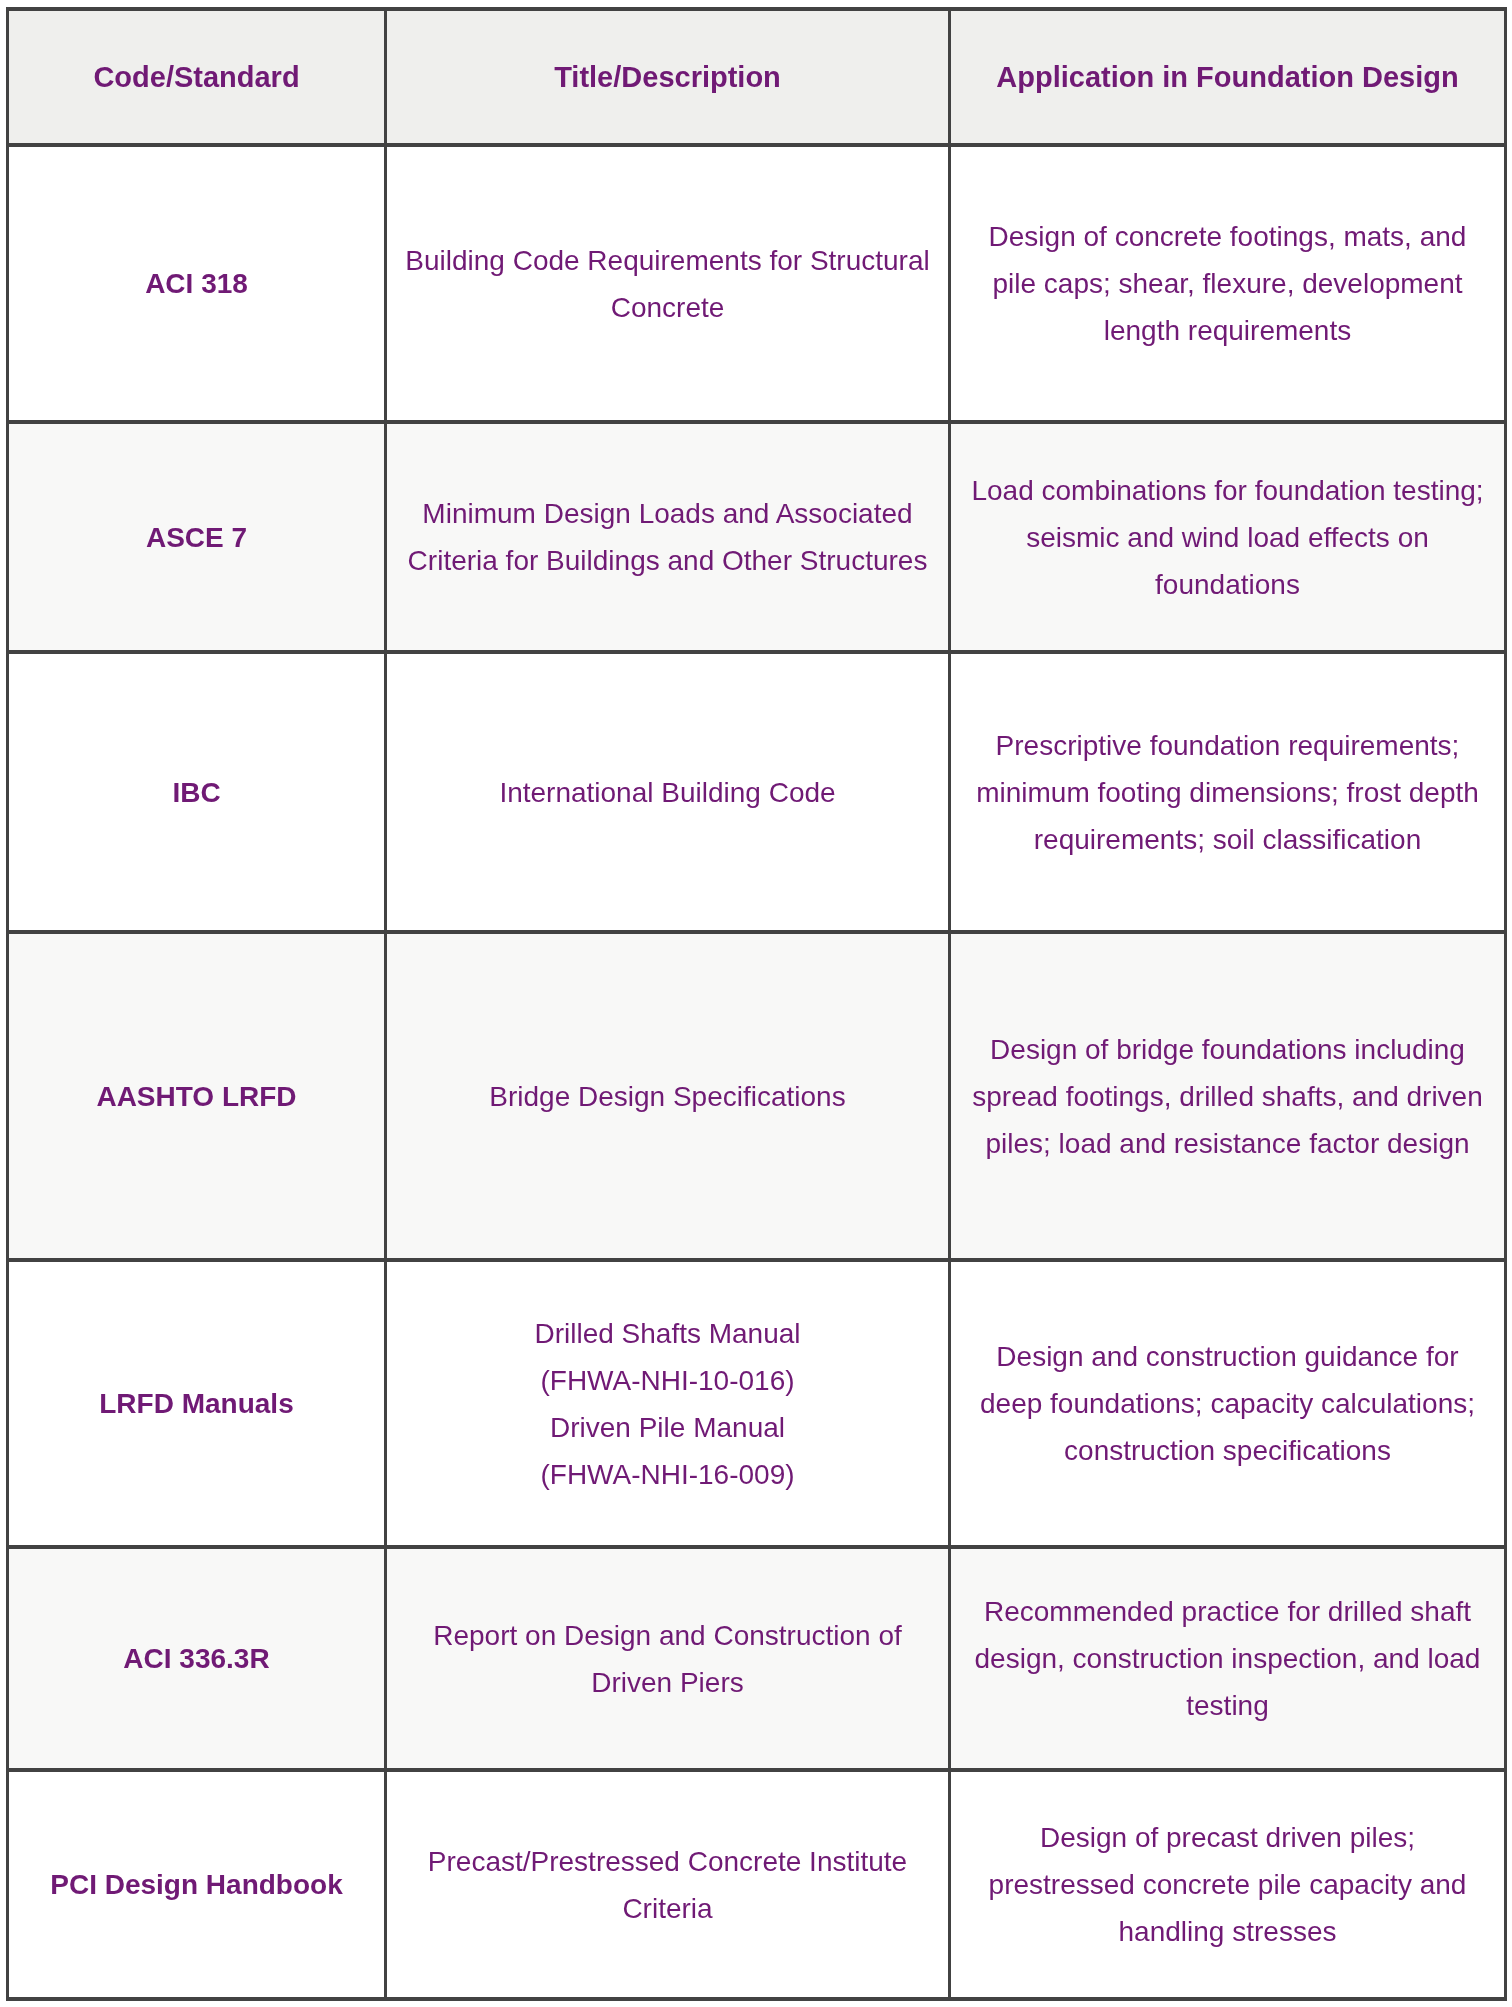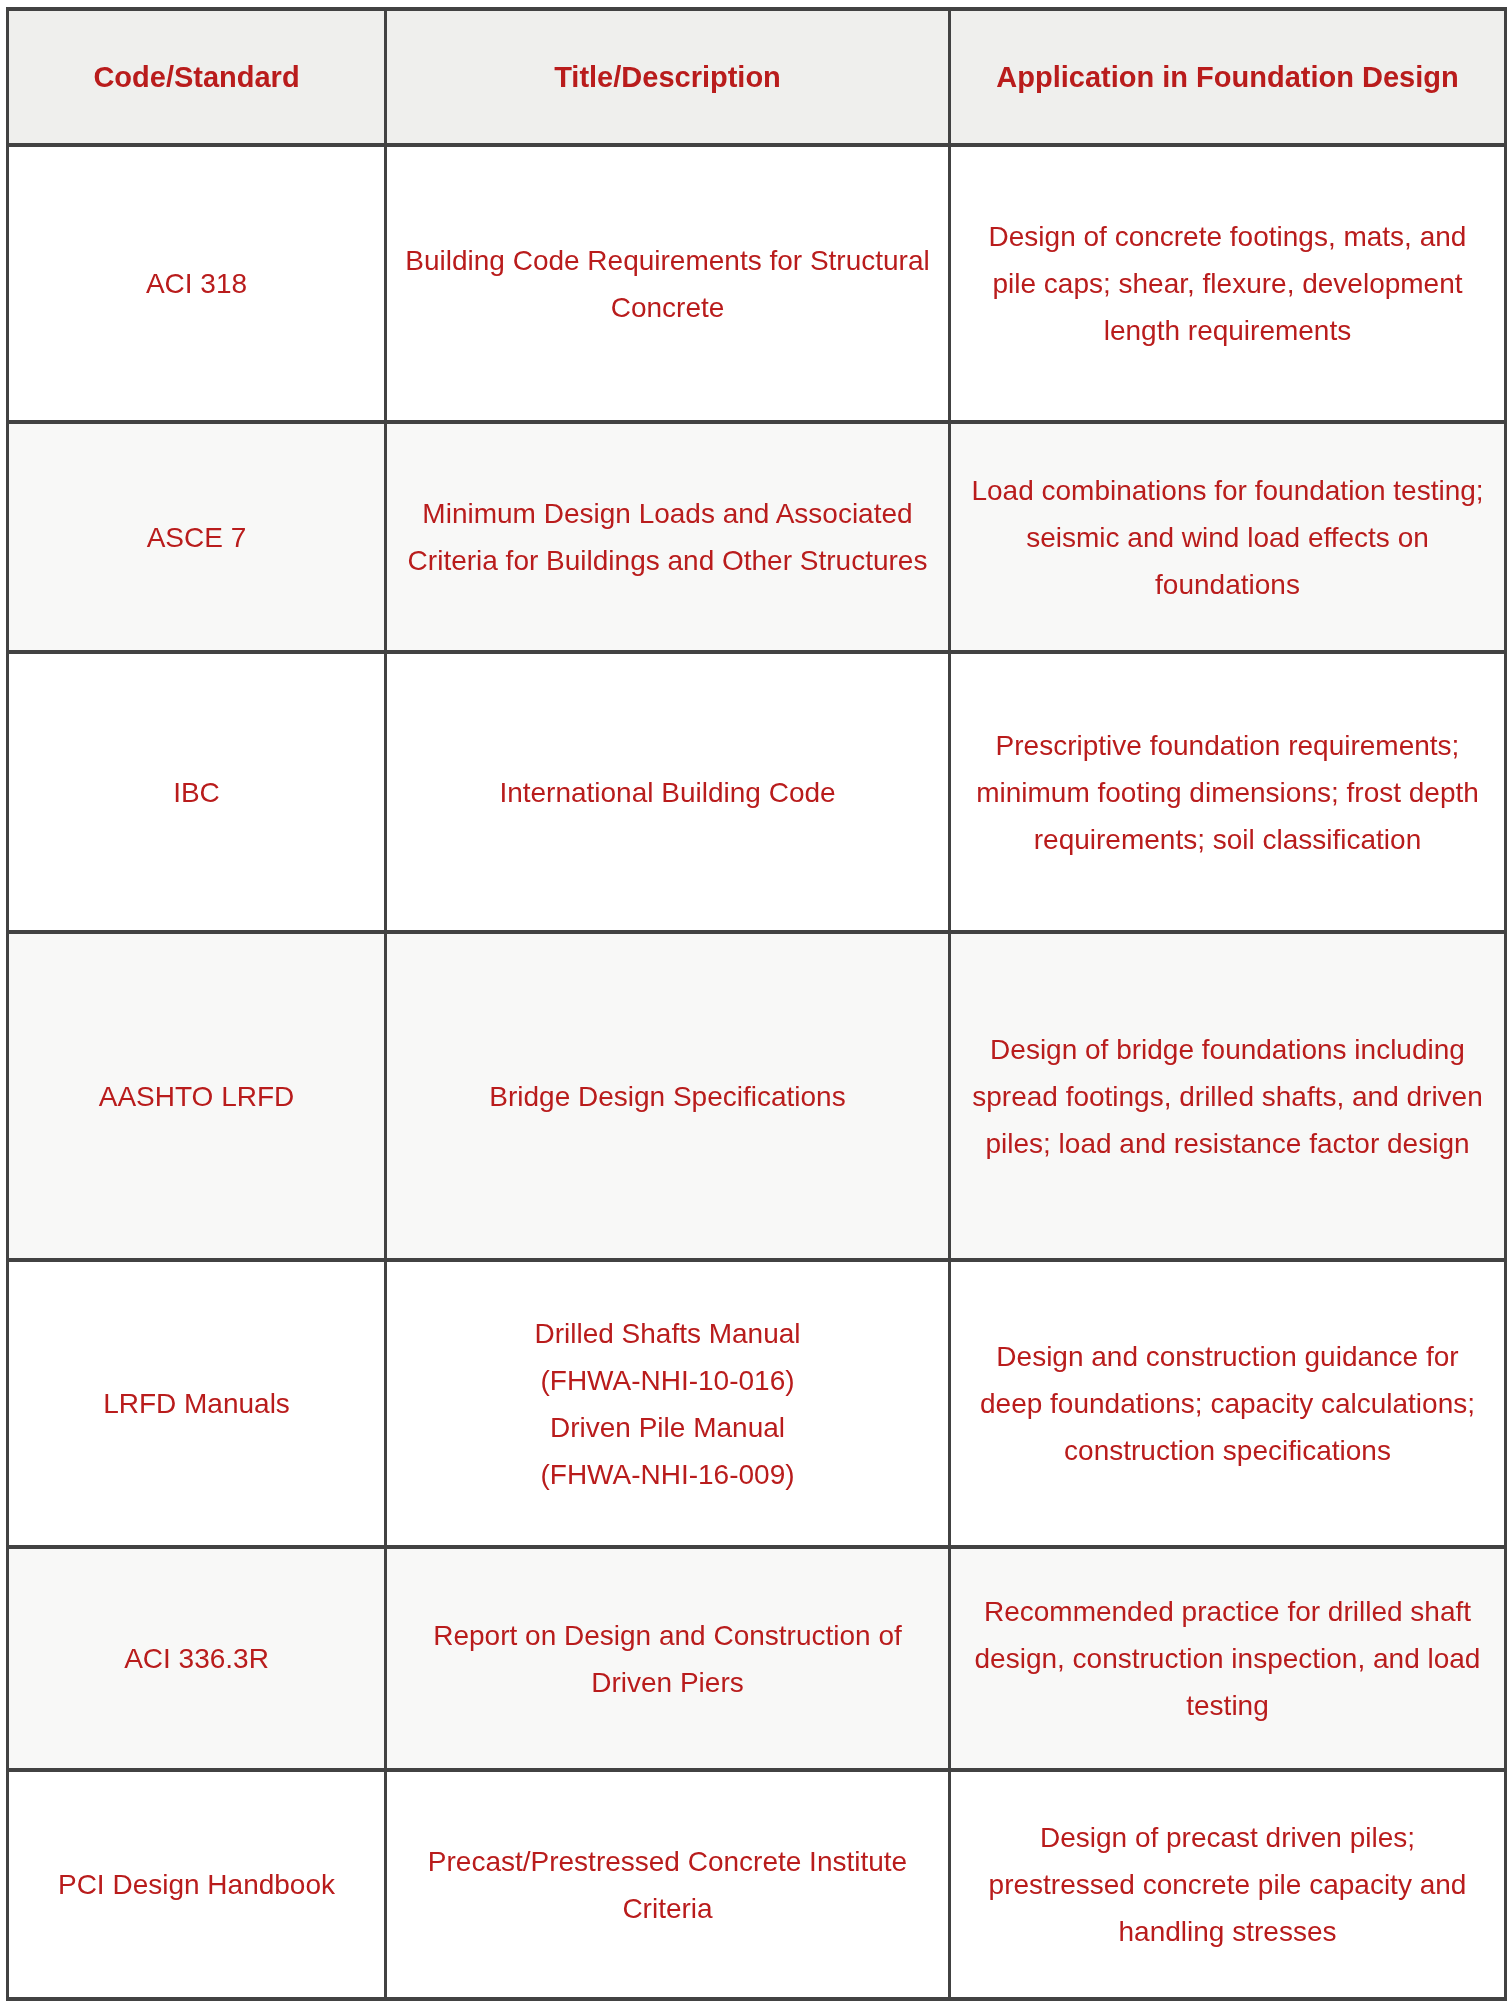--- a/index.html
+++ b/index.html
@@ -8,21 +8,21 @@
     background: #ffffff;
     width: 1512px;
   }
   .page {
     width: 1512px;
     height: 2007px;
     box-sizing: border-box;
     padding: 7px 6px;
     background: #ffffff;
     font-family: "Liberation Sans", sans-serif;
-    color: #b91c1c;
+    color: #701a75;
   }
   table.codes {
     width: 1498px;
     border-collapse: collapse;
     table-layout: fixed;
   }
   table.codes col.c1 { width: 378px; }
   table.codes col.c2 { width: 564px; }
   table.codes col.c3 { width: 556px; }
   table.codes th,
@@ -40,21 +40,21 @@
     line-height: 47px;
     white-space: pre-line;
     overflow: hidden;
   }
   table.codes th {
     background: #efefed;
     font-weight: bold;
     font-size: 29px;
   }
   table.codes td.code-col {
-    font-weight: normal;
+    font-weight: bold;
   }
   tr.data-row { background: #ffffff; }
   tr.data-row.alt { background: #f8f8f7; }
   tr.header-row   { height: 136px; }
   tr.row-0 { height: 277px; }
   tr.row-1 { height: 230px; }
   tr.row-2 { height: 280px; }
   tr.row-3 { height: 328px; }
   tr.row-4 { height: 287px; }
   tr.row-5 { height: 223px; }

